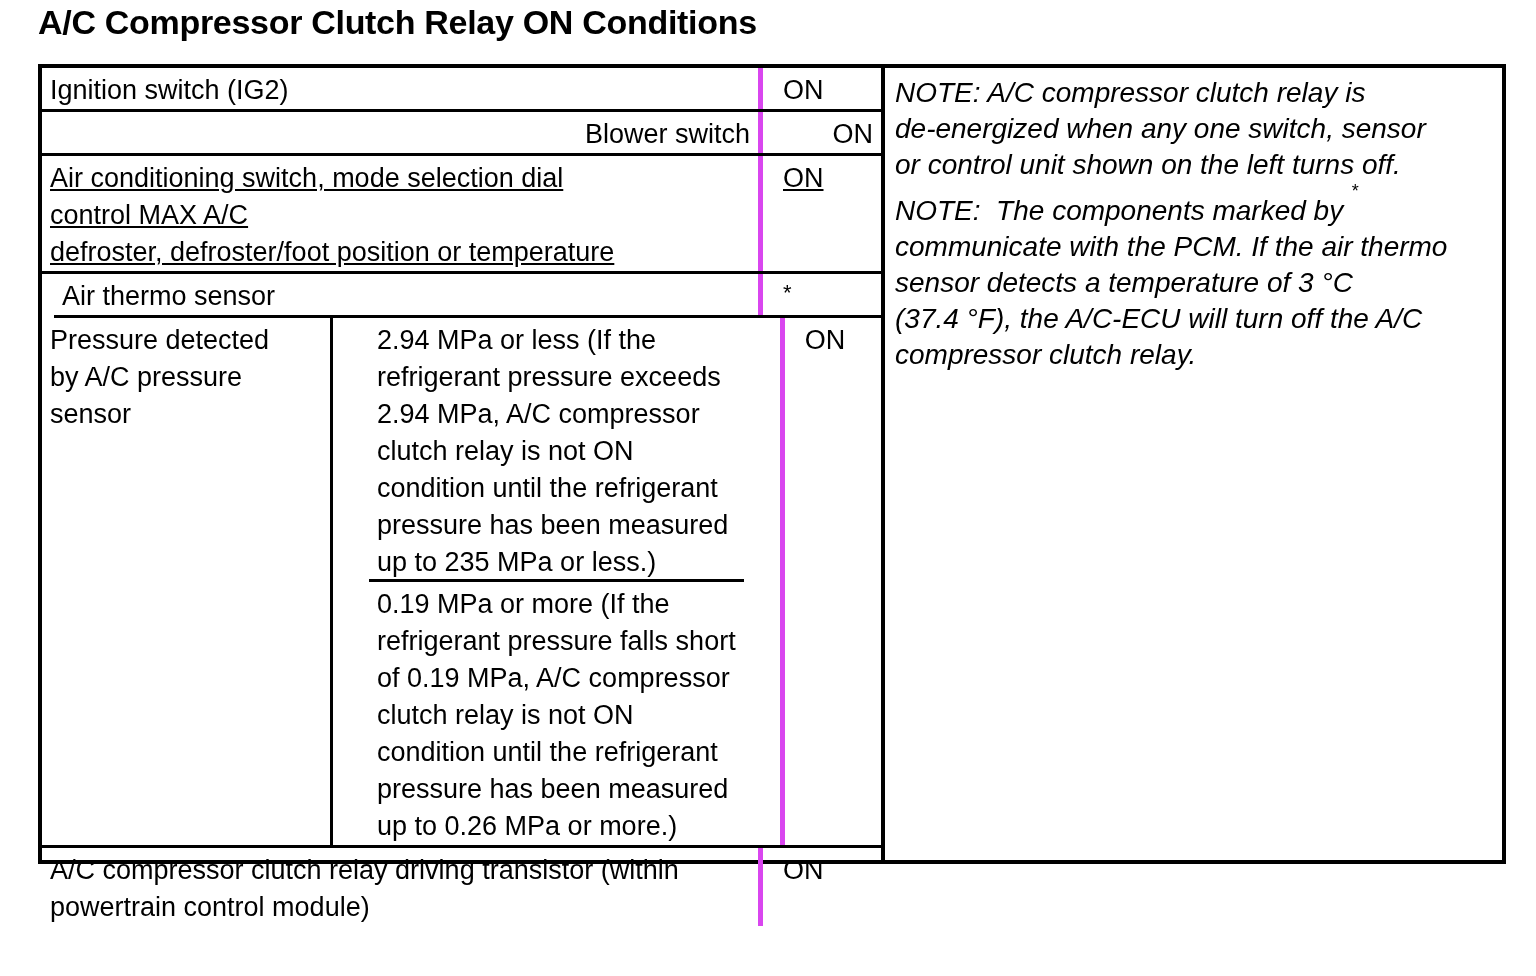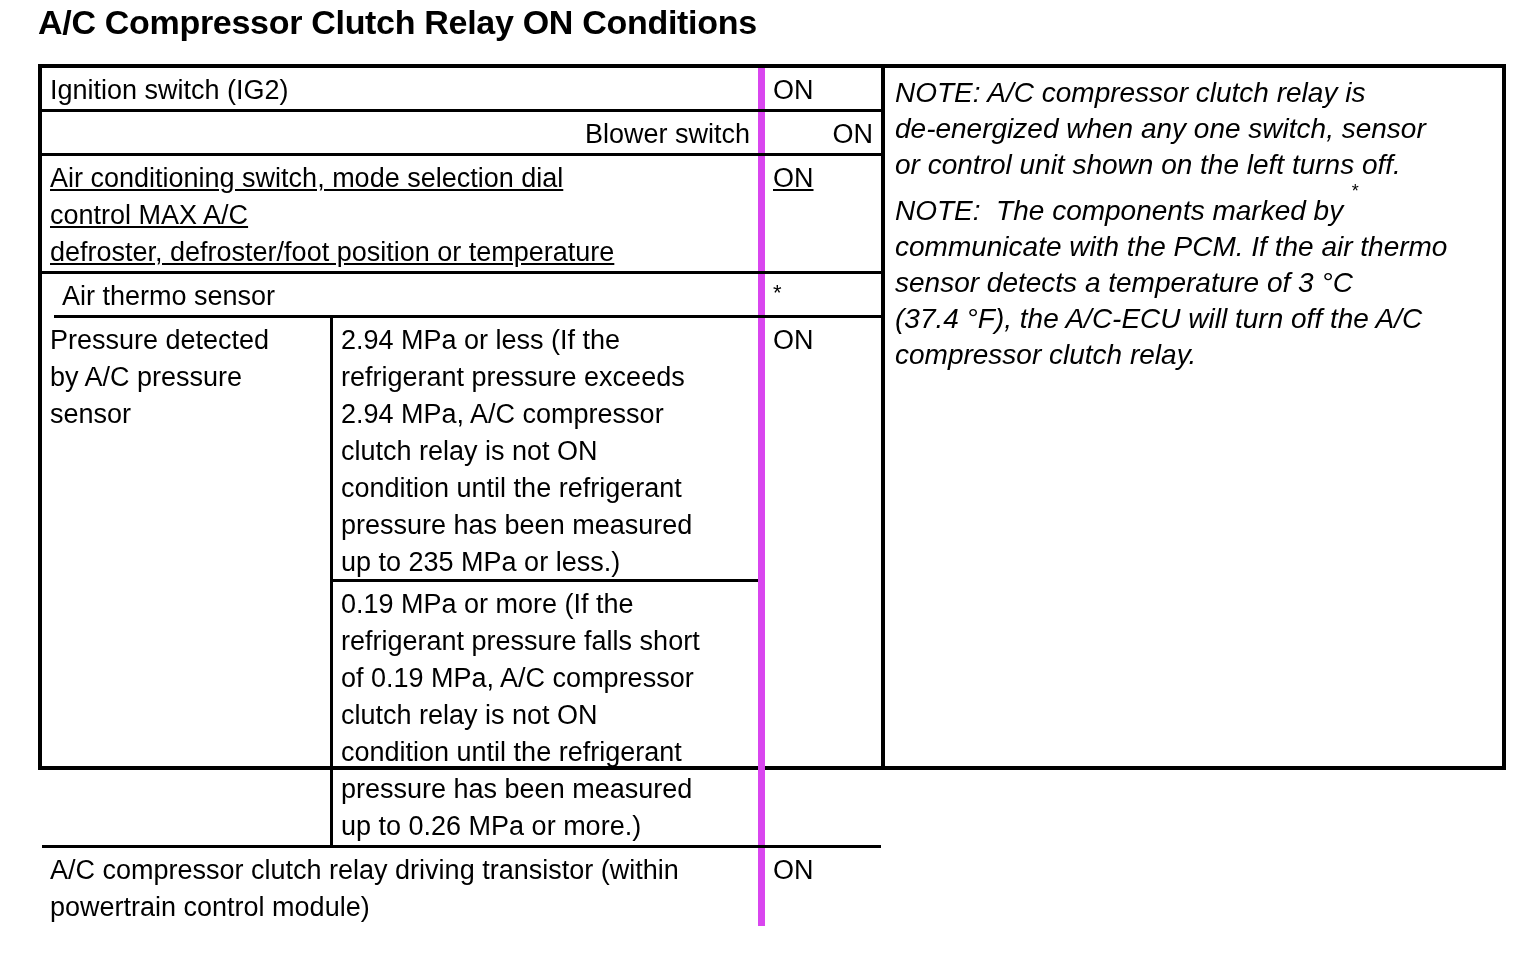--- a/index.html
+++ b/index.html
@@ -8,42 +8,42 @@
     width:1536px; height:976px; position:relative; overflow:hidden;
     font-family:"Liberation Sans", sans-serif; color:#000000;
   }
   .page-title {
     position:absolute; left:38px; top:3px;
     font-size:34px; font-weight:bold; letter-spacing:-0.3px;
     white-space:pre;
   }
   .table-outer {
     position:absolute; left:38px; top:64px;
-    width:1468px; height:706px;
+    width:1468px; height:800px;
     border:4px solid #000;
     display:flex;
   }
   .rows-area {
     width:843px; flex:none;
     border-right:4px solid #000;
     display:flex; flex-direction:column;
   }
   .trow { display:flex; border-bottom:3px solid #000; }
   .r1 { height:44px; }
   .r2 { height:47px;text-align:right; }
   .r3 { height:119px;text-decoration:underline; }
   .r4 { height:53px;margin-left:12px; }
-  .r5 { height:530px; }
+  .r5 { height:530px;gap:36px; }
   .r6 { flex:1; border-bottom:none; }
   .cell { font-size:27px; line-height:37px; padding:4px 8px 0 8px; }
   .cell-label { flex:1; }
   .cell-state {
     width:123px; flex:none;
-    border-left:7px solid #d946ef;
-    font-size:27px; line-height:37px; padding:4px 8px 0 8px;
+    border-left:5px solid #d946ef;
+    font-size:27px; line-height:37px; padding:4px 8px 0 20px;
   }
   .state-asterisk { font-size:22px; line-height:22px; padding-top:8px; }
   .r5-label {
     width:291px; flex:none;
     border-right:3px solid #000;
     font-size:27px; line-height:37px; padding:4px 8px 0 8px;
   }
   .r5-conds { flex:1; display:flex; flex-direction:column; }
   .cond { font-size:27px; line-height:37px; padding:4px 8px 16px 8px; }
   .cond-upper { height:264px; border-bottom:3px solid #000; }

